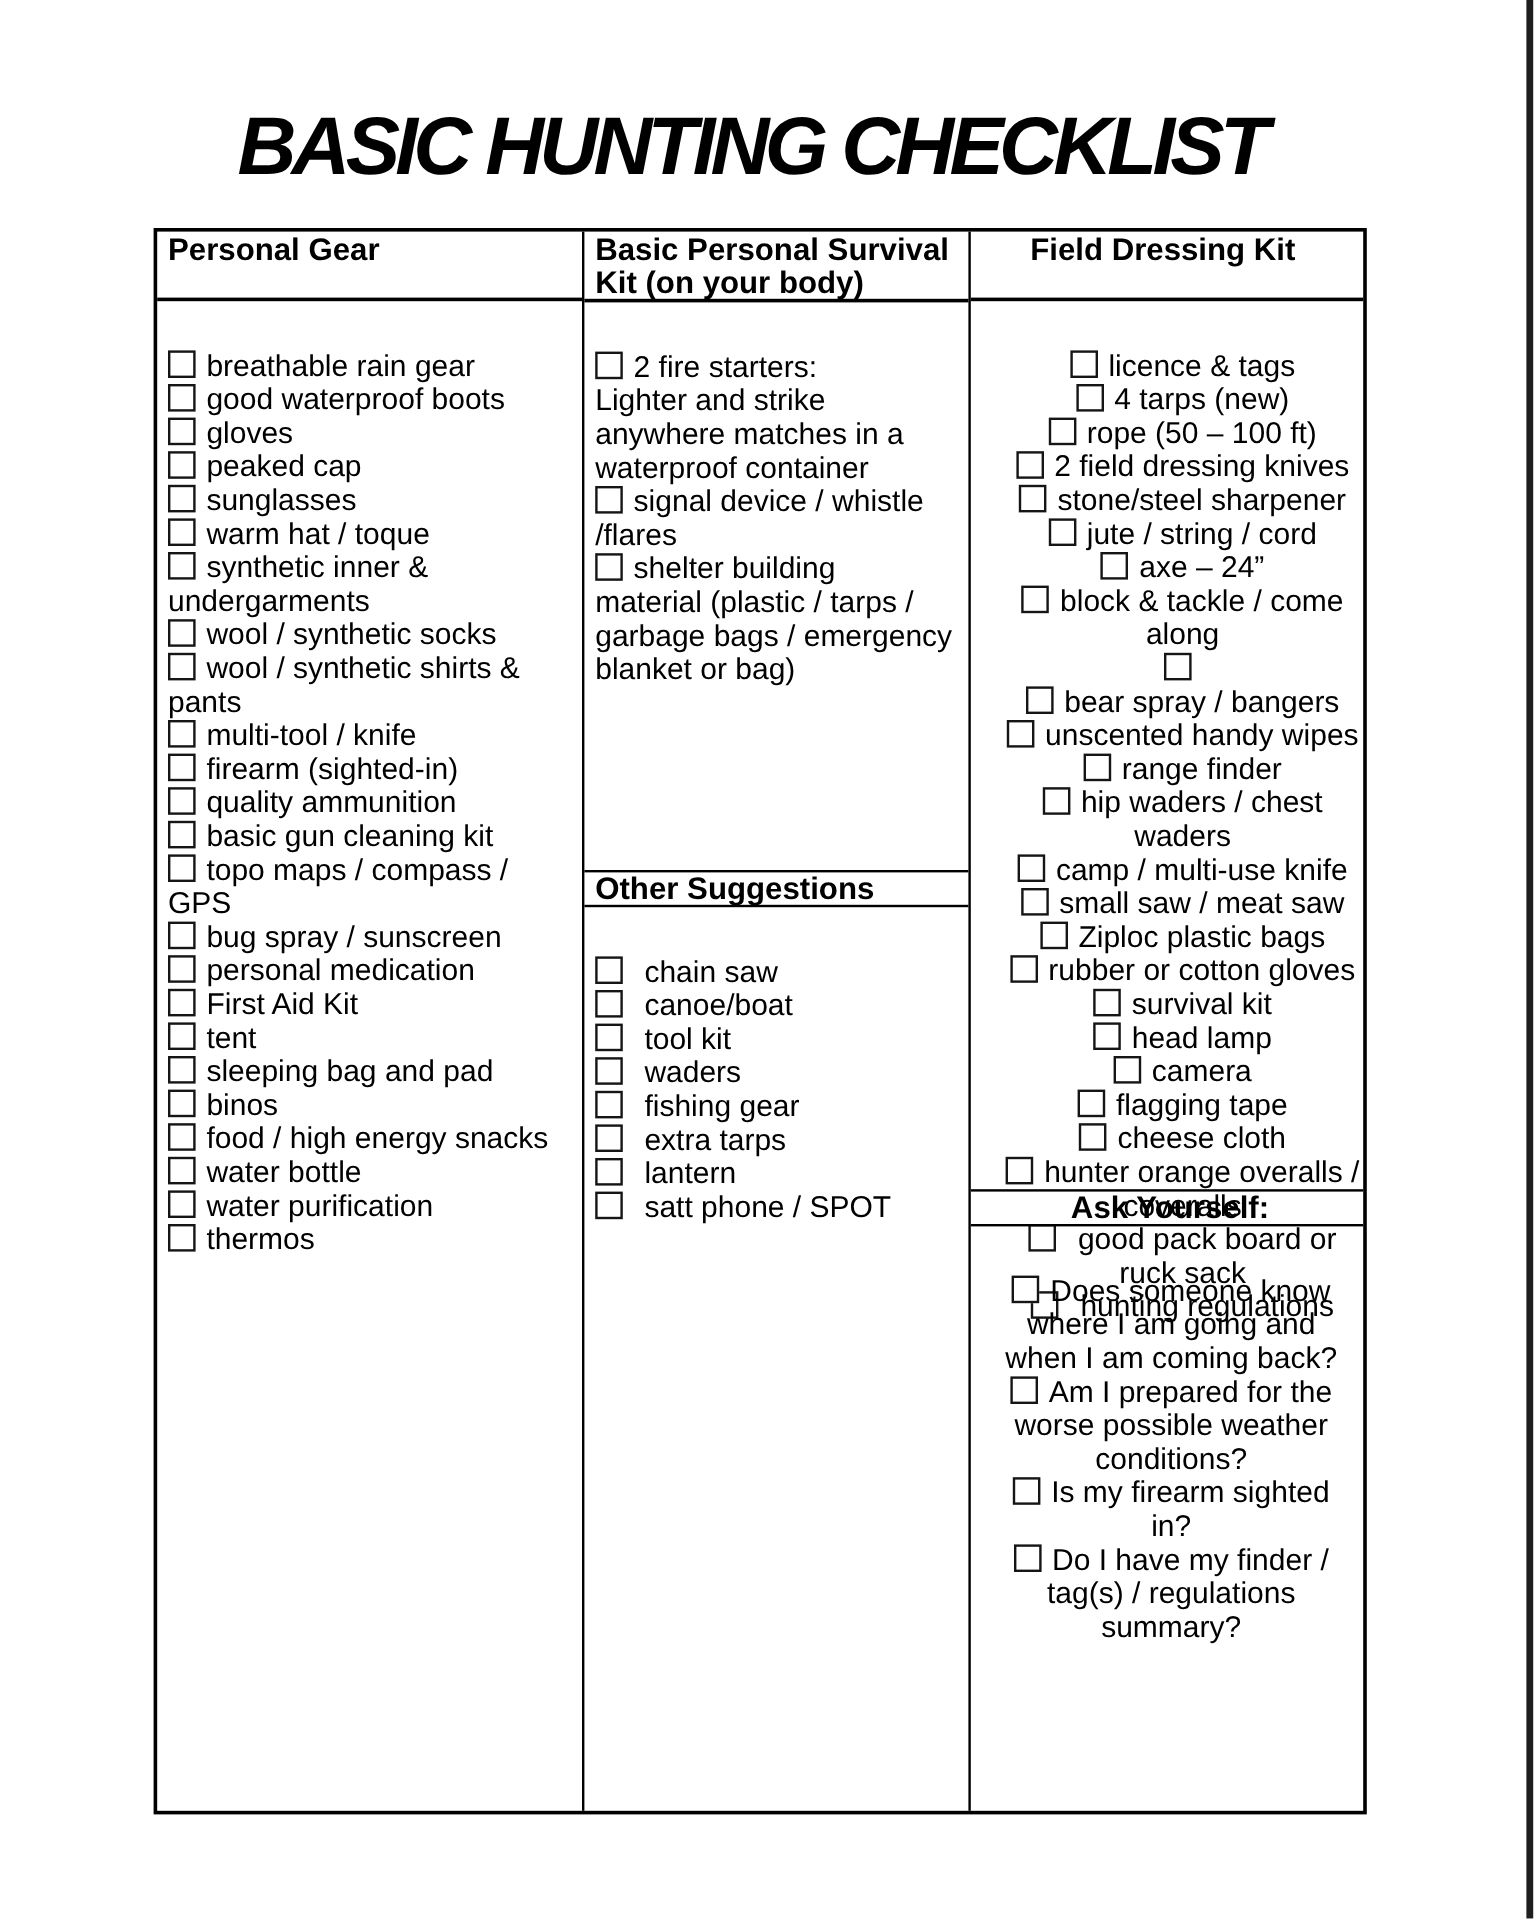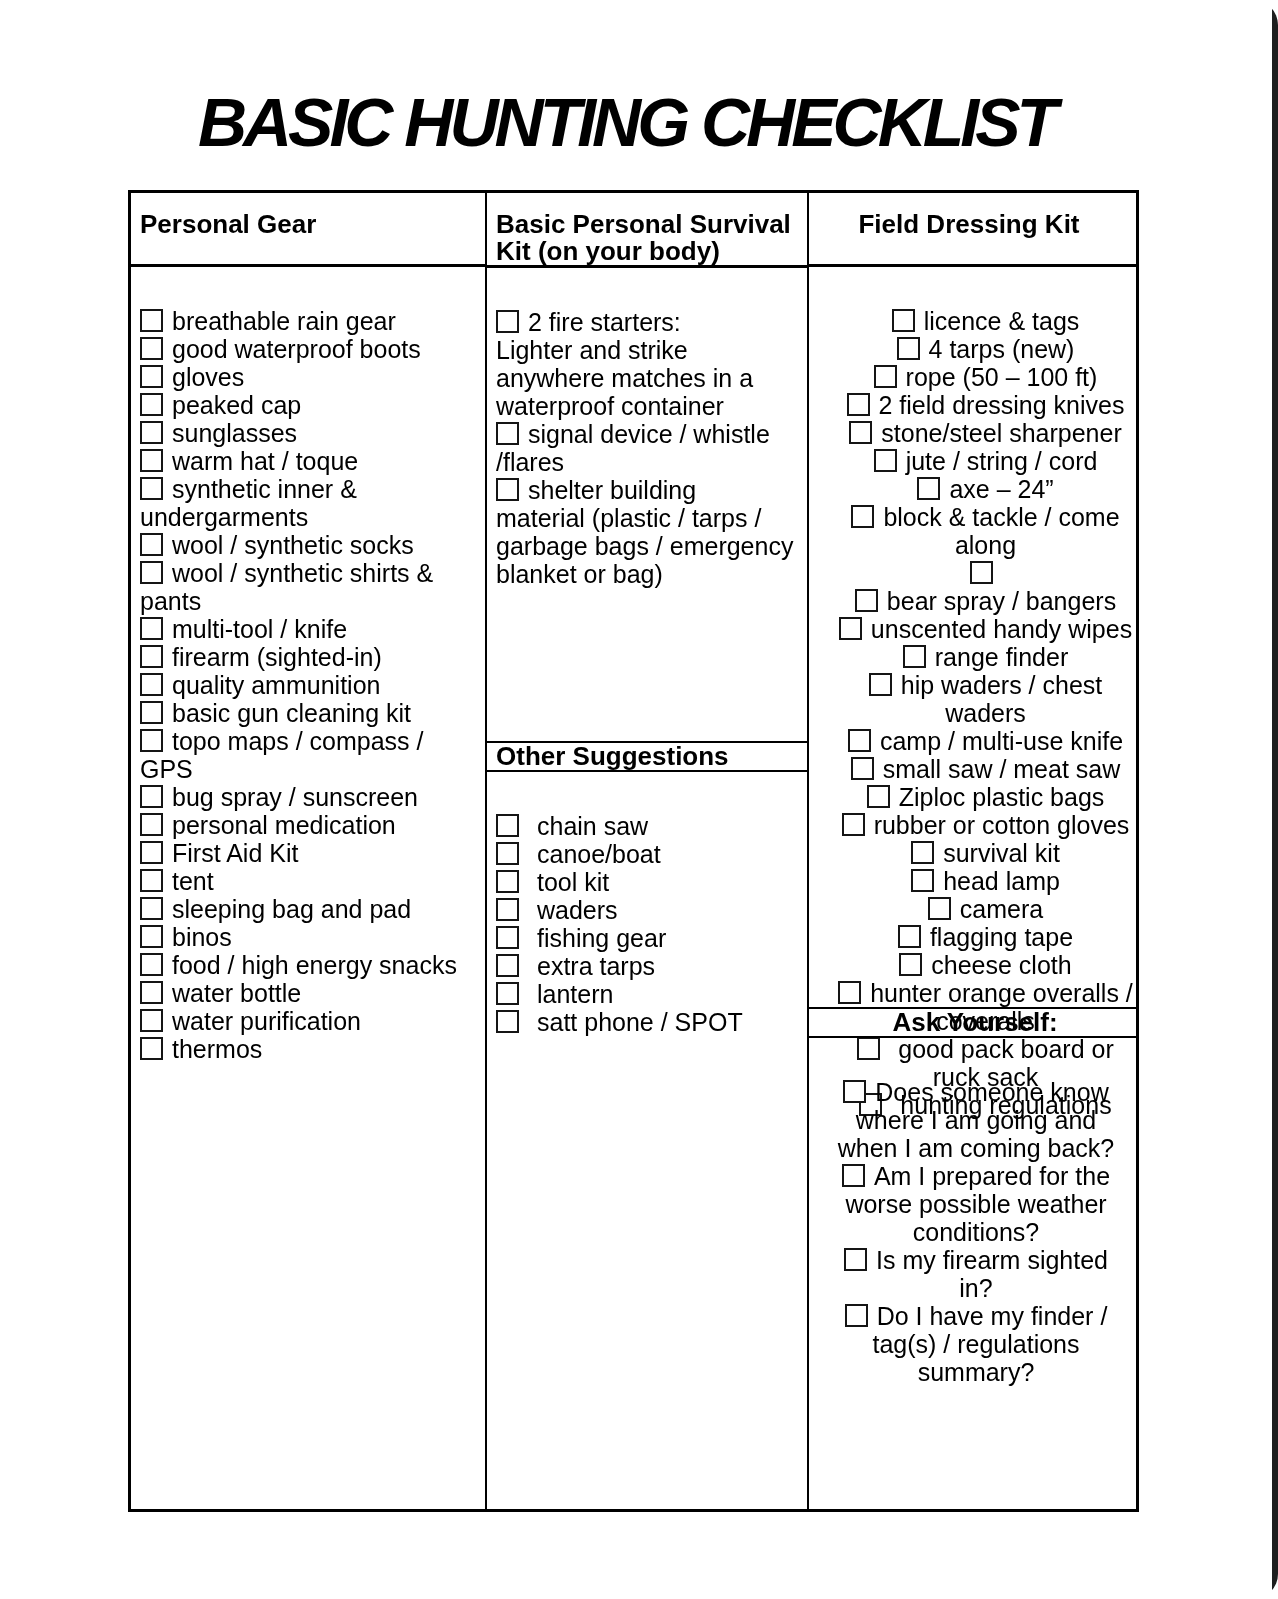--- a/index.html
+++ b/index.html
@@ -1,36 +1,35 @@
 <!DOCTYPE html>
 <html><head>
 <meta charset="utf-8">
 <style>
   html,body { margin:0; padding:0; background:#ffffff; }
   .page {
     position:relative; width:1278px; height:1599px; background:#ffffff;
-    color:#000; font-family:"Liberation Sans", sans-serif; overflow:hidden;border-radius:25px;
+    color:#000; font-family:"Liberation Sans", sans-serif; overflow:hidden;
   }
   .page-title {
     position:absolute; top:88px; left:0; width:1252px; margin:0;
     text-align:center; font-size:68px; font-weight:bold; font-style:italic;
     letter-spacing:-4px; line-height:1; white-space:pre;
   }
   .checklist-table {
     position:absolute; left:128px; top:190px; width:1011px; height:1322px;
     border:3px solid #000; box-sizing:border-box;
     display:grid; grid-template-columns:356px 322px 1fr;
   }
   .col { display:flex; flex-direction:column; border-right:2px solid #000; min-width:0; }
   .col:last-child { border-right:none;text-align:center; }
   .col-header {
     flex:0 0 58px; box-sizing:border-box; border-bottom:3px solid #000;
     padding:2px 16px 0 9px; font-weight:bold; font-size:26px; line-height:27px;
     white-space:pre-line;
-    margin-top:16px;
   }
   .cell { box-sizing:border-box; padding:4px 2px 0 9px;margin-top:36px; }
   .col-1 .sec-0 { height:437px; }
   .col-2 .sec-0 { height:704px;padding-left:28px; }
   .col-1 .sec-2, .col-2 .sec-2 { flex:1 1 auto; }
   .subheader {
     box-sizing:border-box; flex:0 0 31px; border-top:2px solid #000; border-bottom:2px solid #000;
     padding:0 4px 0 9px; font-weight:bold; font-size:26px; line-height:26px;
   }
   .item { font-size:25px; line-height:28px; min-height:28px; }

